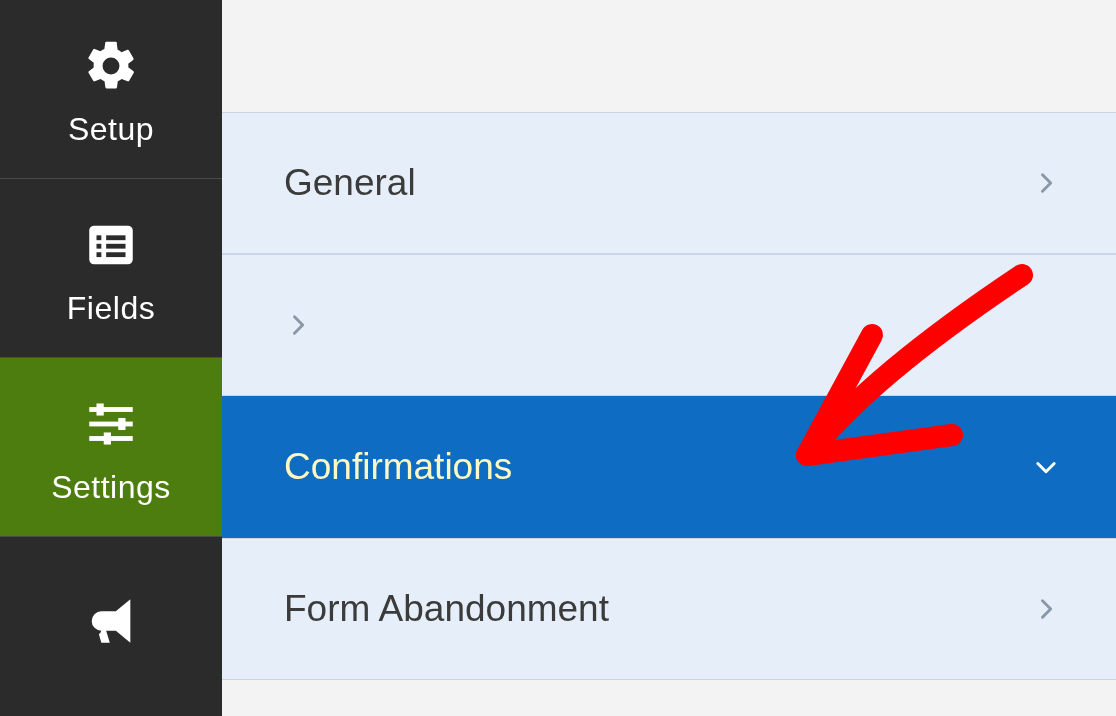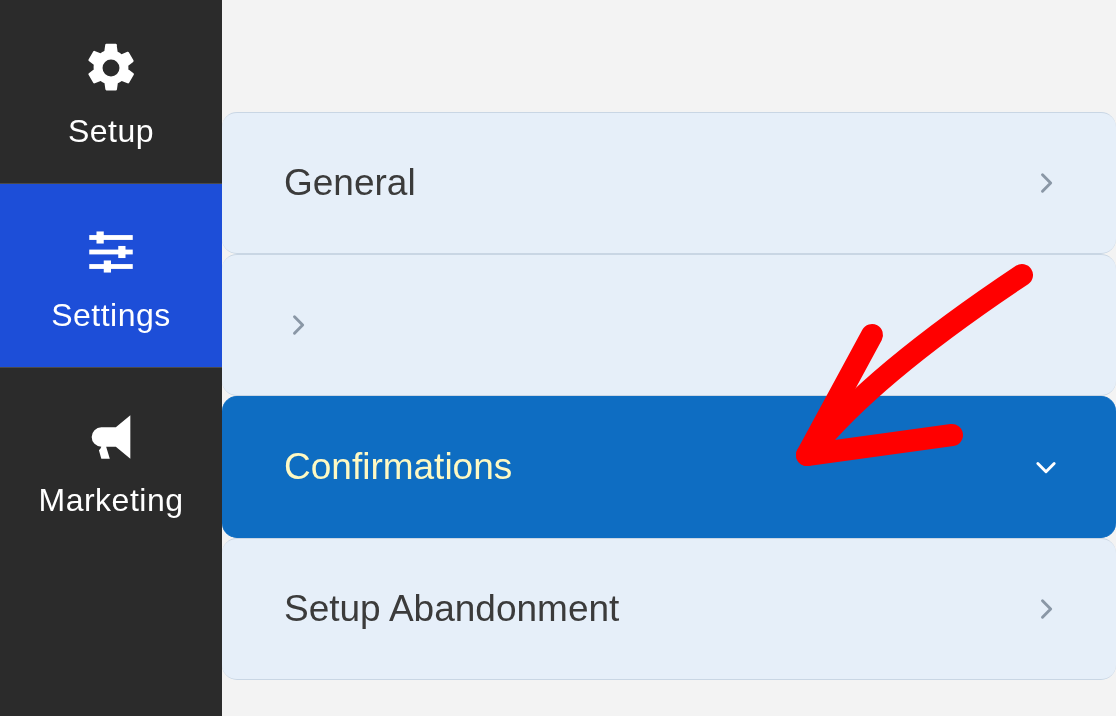--- a/index.html
+++ b/index.html
@@ -19,21 +19,21 @@
       height: 184px;
       display: flex;
       flex-direction: column;
       align-items: center;
       justify-content: center;
       color: #fff;
       border-bottom: 1px solid #4a4a4a;
       cursor: pointer;
     }
     .nav-item.active {
-      background: #1d4ed8;
+      background: #4d7c0f;
     }
     .nav-item .icon-wrap {
       width: 70px;
       height: 70px;
       display: flex;
       align-items: center;
       justify-content: center;
       margin-bottom: 10px;
     }
     .nav-item .icon-wrap svg {
@@ -63,21 +63,20 @@
       height: 142px;
       background: #e6eff9;
       border-top: 1px solid #c9d6e4;
       border-bottom: 1px solid #c9d6e4;
       display: flex;
       align-items: center;
       justify-content: space-between;
       padding: 0 56px 0 62px;
       cursor: pointer;
       color: #3b3b3b;
-      border-radius: 15px;
     }
     .panel-row .row-label {
       font-size: 37px;
       font-weight: 400;
     }
     .panel-row.active {
       background: #0e6dc2;
       color: #fef9c3;
       border-top: 1px solid #0e6dc2;
       border-bottom: 1px solid #0e6dc2;
@@ -120,20 +119,34 @@
   <nav class="sidebar">
     <div class="nav-item">
       <span class="icon-wrap">
         <svg viewBox="0 0 24 24">
             <path d="M19.14 12.94a7.14 7.14 0 0 0 .06-.94 7.14 7.14 0 0 0-.06-.94l2.03-1.58a.5.5 0 0 0 .12-.64l-1.92-3.32a.5.5 0 0 0-.61-.22l-2.39.96a7.03 7.03 0 0 0-1.62-.94l-.36-2.54A.5.5 0 0 0 13.9 2h-3.8a.5.5 0 0 0-.49.42l-.36 2.54c-.58.24-1.12.55-1.62.94l-2.39-.96a.5.5 0 0 0-.61.22L2.71 8.48a.5.5 0 0 0 .12.64l2.03 1.58c-.04.31-.06.63-.06.94s.02.63.06.94l-2.03 1.58a.5.5 0 0 0-.12.64l1.92 3.32c.14.24.43.34.68.22l2.39-.96c.5.39 1.04.7 1.62.94l.36 2.54c.4.24.25.42.49.42h3.8a.5.5 0 0 0 .49-.42l.36-2.54c.58-.24 1.12-.55 1.62-.94l2.39.96c.25.12.54.02.68-.22l1.92-3.32a.5.5 0 0 0-.12-.64l-2.03-1.58zM12 15.5A3.5 3.5 0 1 1 12 8.5a3.5 3.5 0 0 1 0 7z"></path>
           </svg>
       </span>
       <span class="nav-label">Setup</span>
     </div>
 
+    <div class="nav-item">
+      <span class="icon-wrap">
+        <svg viewBox="0 0 24 24">
+            <rect x="3" y="4" width="18" height="16" rx="2" ry="2"></rect>
+            <rect x="6" y="8" width="2" height="2" fill="#2b2b2b"></rect>
+            <rect x="10" y="8" width="8" height="2" fill="#2b2b2b"></rect>
+            <rect x="6" y="11.5" width="2" height="2" fill="#2b2b2b"></rect>
+            <rect x="10" y="11.5" width="8" height="2" fill="#2b2b2b"></rect>
+            <rect x="6" y="15" width="2" height="2" fill="#2b2b2b"></rect>
+            <rect x="10" y="15" width="8" height="2" fill="#2b2b2b"></rect>
+          </svg>
+      </span>
+      <span class="nav-label">Fields</span>
+    </div>
 
     <div class="nav-item active">
       <span class="icon-wrap">
         <svg viewBox="0 0 24 24">
           <rect x="3" y="5" width="18" height="2"></rect>
           <rect x="3" y="11" width="18" height="2"></rect>
           <rect x="3" y="17" width="18" height="2"></rect>
           <rect x="6" y="3.5" width="3" height="5"></rect>
           <rect x="15" y="9.5" width="3" height="5"></rect>
           <rect x="9" y="15.5" width="3" height="5"></rect>
@@ -141,21 +154,20 @@
       </span>
       <span class="nav-label">Settings</span>
     </div>
 
     <div class="nav-item" style="border-bottom:none;">
       <span class="icon-wrap">
         <svg viewBox="0 0 24 24">
             <path d="M20 3v18l-6-5H8a4 4 0 0 1 0-8h6l6-5zM8 16h2l1.5 5H8l-1-3.5A4 4 0 0 0 8 16z"></path>
           </svg>
       </span>
-      <span class="nav-label">Marketing</span>
     </div>
   </nav>
 
   <div class="main">
     <div class="top-gap"></div>
 
     <div class="panel-row">
       <span class="row-label">General</span>
       <span class="chev">
         <svg viewBox="0 0 24 24">
@@ -175,21 +187,21 @@
     <div class="panel-row active">
       <span class="row-label">Confirmations</span>
       <span class="chev">
         <svg viewBox="0 0 24 24">
             <polyline points="5 9 12 16 19 9"></polyline>
           </svg>
       </span>
     </div>
 
     <div class="panel-row">
-      <span class="row-label">Setup Abandonment</span>
+      <span class="row-label">Form Abandonment</span>
       <span class="chev">
         <svg viewBox="0 0 24 24">
             <polyline points="9 5 16 12 9 19"></polyline>
           </svg>
       </span>
     </div>
 
     <div class="arrow-overlay">
       <svg viewBox="0 0 500 260">
         <path d="M470 20 C 440 40, 320 120, 260 195" stroke="#ff0000" stroke-width="22" fill="none" stroke-linecap="round"></path>

